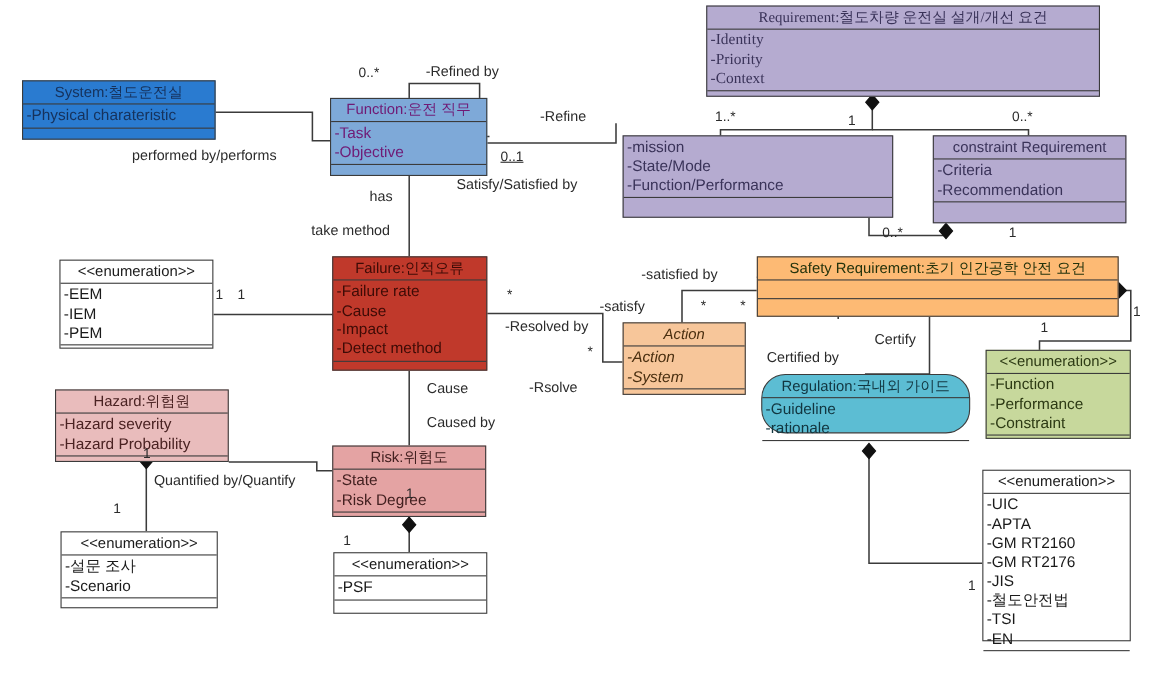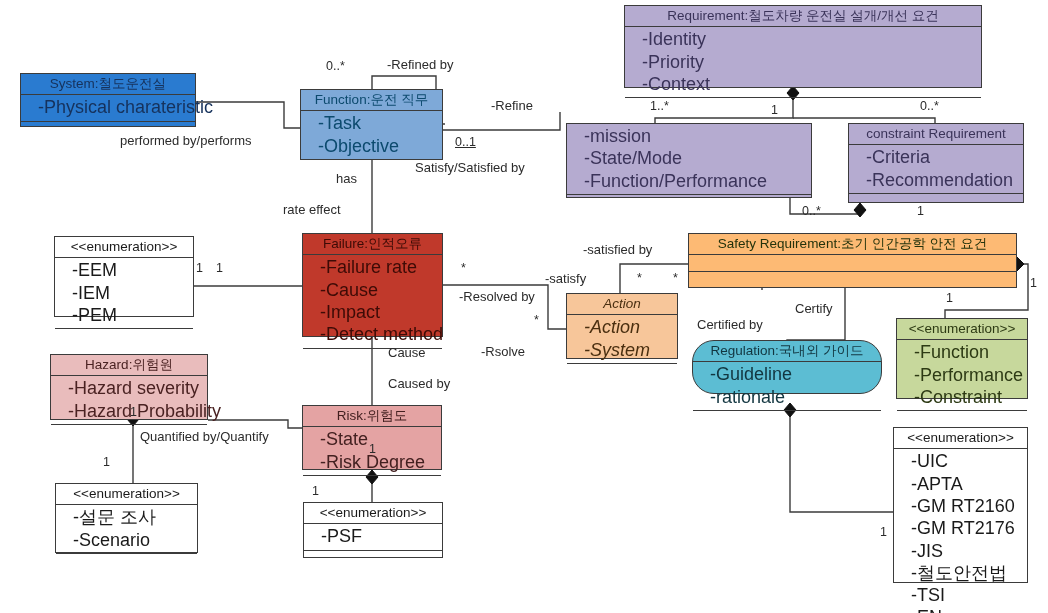--- a/index.html
+++ b/index.html
@@ -21,33 +21,33 @@
   .cls .hdr {
     text-align:center;
     font-size:13.5px;
     line-height:1.28;
     padding:1px 3px 2px 3px;
     border-bottom:1.3px solid #3b3b3b;
     white-space:nowrap;
   }
   .cls .attrs {
     flex:0 0 auto;
-    padding:1px 2px 2px 17px;
+    padding:1px 2px 2px 3px;
     border-bottom:1.3px solid #3b3b3b;
-    font-size:18px;
+    font-size:14px;
     line-height:1.24;
   }
   .cls .attrs div { white-space:nowrap; }
   .cls .ops { flex:1 1 auto; min-height:12px; }
 
   
   .t-sysblue  { background:#2a7bd0; }
   .t-sysblue .hdr, .t-sysblue .attrs { color:#16325c; }
   .t-funblue  { background:#7ea9d8; }
-  .t-funblue .hdr, .t-funblue .attrs { color:#0c4a6e; }
+  .t-funblue .hdr, .t-funblue .attrs { color:#701a75; }
   .t-purple   { background:#b5abd0; }
   .t-purple .hdr, .t-purple .attrs { color:#3a3359; }
   .t-red      { background:#c0392b; }
   .t-red .hdr, .t-red .attrs { color:#3d0b06; }
   .t-pink     { background:#e9bcbc; }
   .t-pink .hdr, .t-pink .attrs { color:#4a2222; }
   .t-rose     { background:#e4a3a3; }
   .t-rose .hdr, .t-rose .attrs { color:#432020; }
   .t-green    { background:#fdba74; }
   .t-green .hdr, .t-green .attrs { color:#24330c; }
@@ -122,21 +122,21 @@
       <polygon points="793,86 799,93 793,100 787,93"></polygon>
       <polygon points="860,203 866,210 860,217 854,210"></polygon>
       <polygon points="302,286 310,280 318,286 310,292"></polygon>
       <polygon points="133,412 139,419 133,426 127,419"></polygon>
       <polygon points="372,470 378,477 372,484 366,477"></polygon>
       <polygon points="1017,257 1024,264 1017,271 1010,264"></polygon>
       <polygon points="790,403 796,410 790,417 784,410"></polygon>
     </g>
   </svg>
 
-  <div class="cls t-purple" style="left:624px; top:5px; width:358px; height:83px;">
+  <div class="cls t-purple" style="left:642px; top:5px; width:358px; height:83px;font-family:Liberation Serif, serif;">
     <div class="hdr">Requirement:철도차량 운전실 설개/개선 요건</div>
     <div class="attrs">
       <div>-Identity</div>
       <div>-Priority</div>
       <div>-Context</div>
     </div>
     <div class="ops"></div>
   </div>
 
   <div class="cls t-sysblue" style="left:20px; top:73px; width:176px; height:54px;">
@@ -277,21 +277,21 @@
       <div>-EN</div>
     </div>
     <div class="ops"></div>
   </div>
 
   <div class="lbl" style="left:387px; top:58px;">-Refined by</div>
   <div class="lbl" style="left:463px; top:99px;margin-left:28px;">-Refine</div>
   <div class="lbl" style="left:120px; top:134px;">performed by/performs</div>
   <div class="lbl" style="left:415px; top:161px;">Satisfy/Satisfied by</div>
   <div class="lbl" style="left:336px; top:172px;">has</div>
-  <div class="lbl" style="left:283px; top:203px;">rate effect</div>
+  <div class="lbl" style="left:283px; top:203px;">take method</div>
   <div class="lbl" style="left:388px; top:346px;">Cause</div>
   <div class="lbl" style="left:388px; top:377px;">Caused by</div>
   <div class="lbl" style="left:140px; top:430px;">Quantified by/Quantify</div>
   <div class="lbl" style="left:459px; top:290px;">-Resolved by</div>
   <div class="lbl" style="left:481px; top:345px;">-Rsolve</div>
   <div class="lbl" style="left:545px; top:272px;">-satisfy</div>
   <div class="lbl" style="left:583px; top:243px;">-satisfied by</div>
   <div class="lbl" style="left:795px; top:302px;">Certify</div>
   <div class="lbl" style="left:697px; top:318px;">Certified by</div>
 

